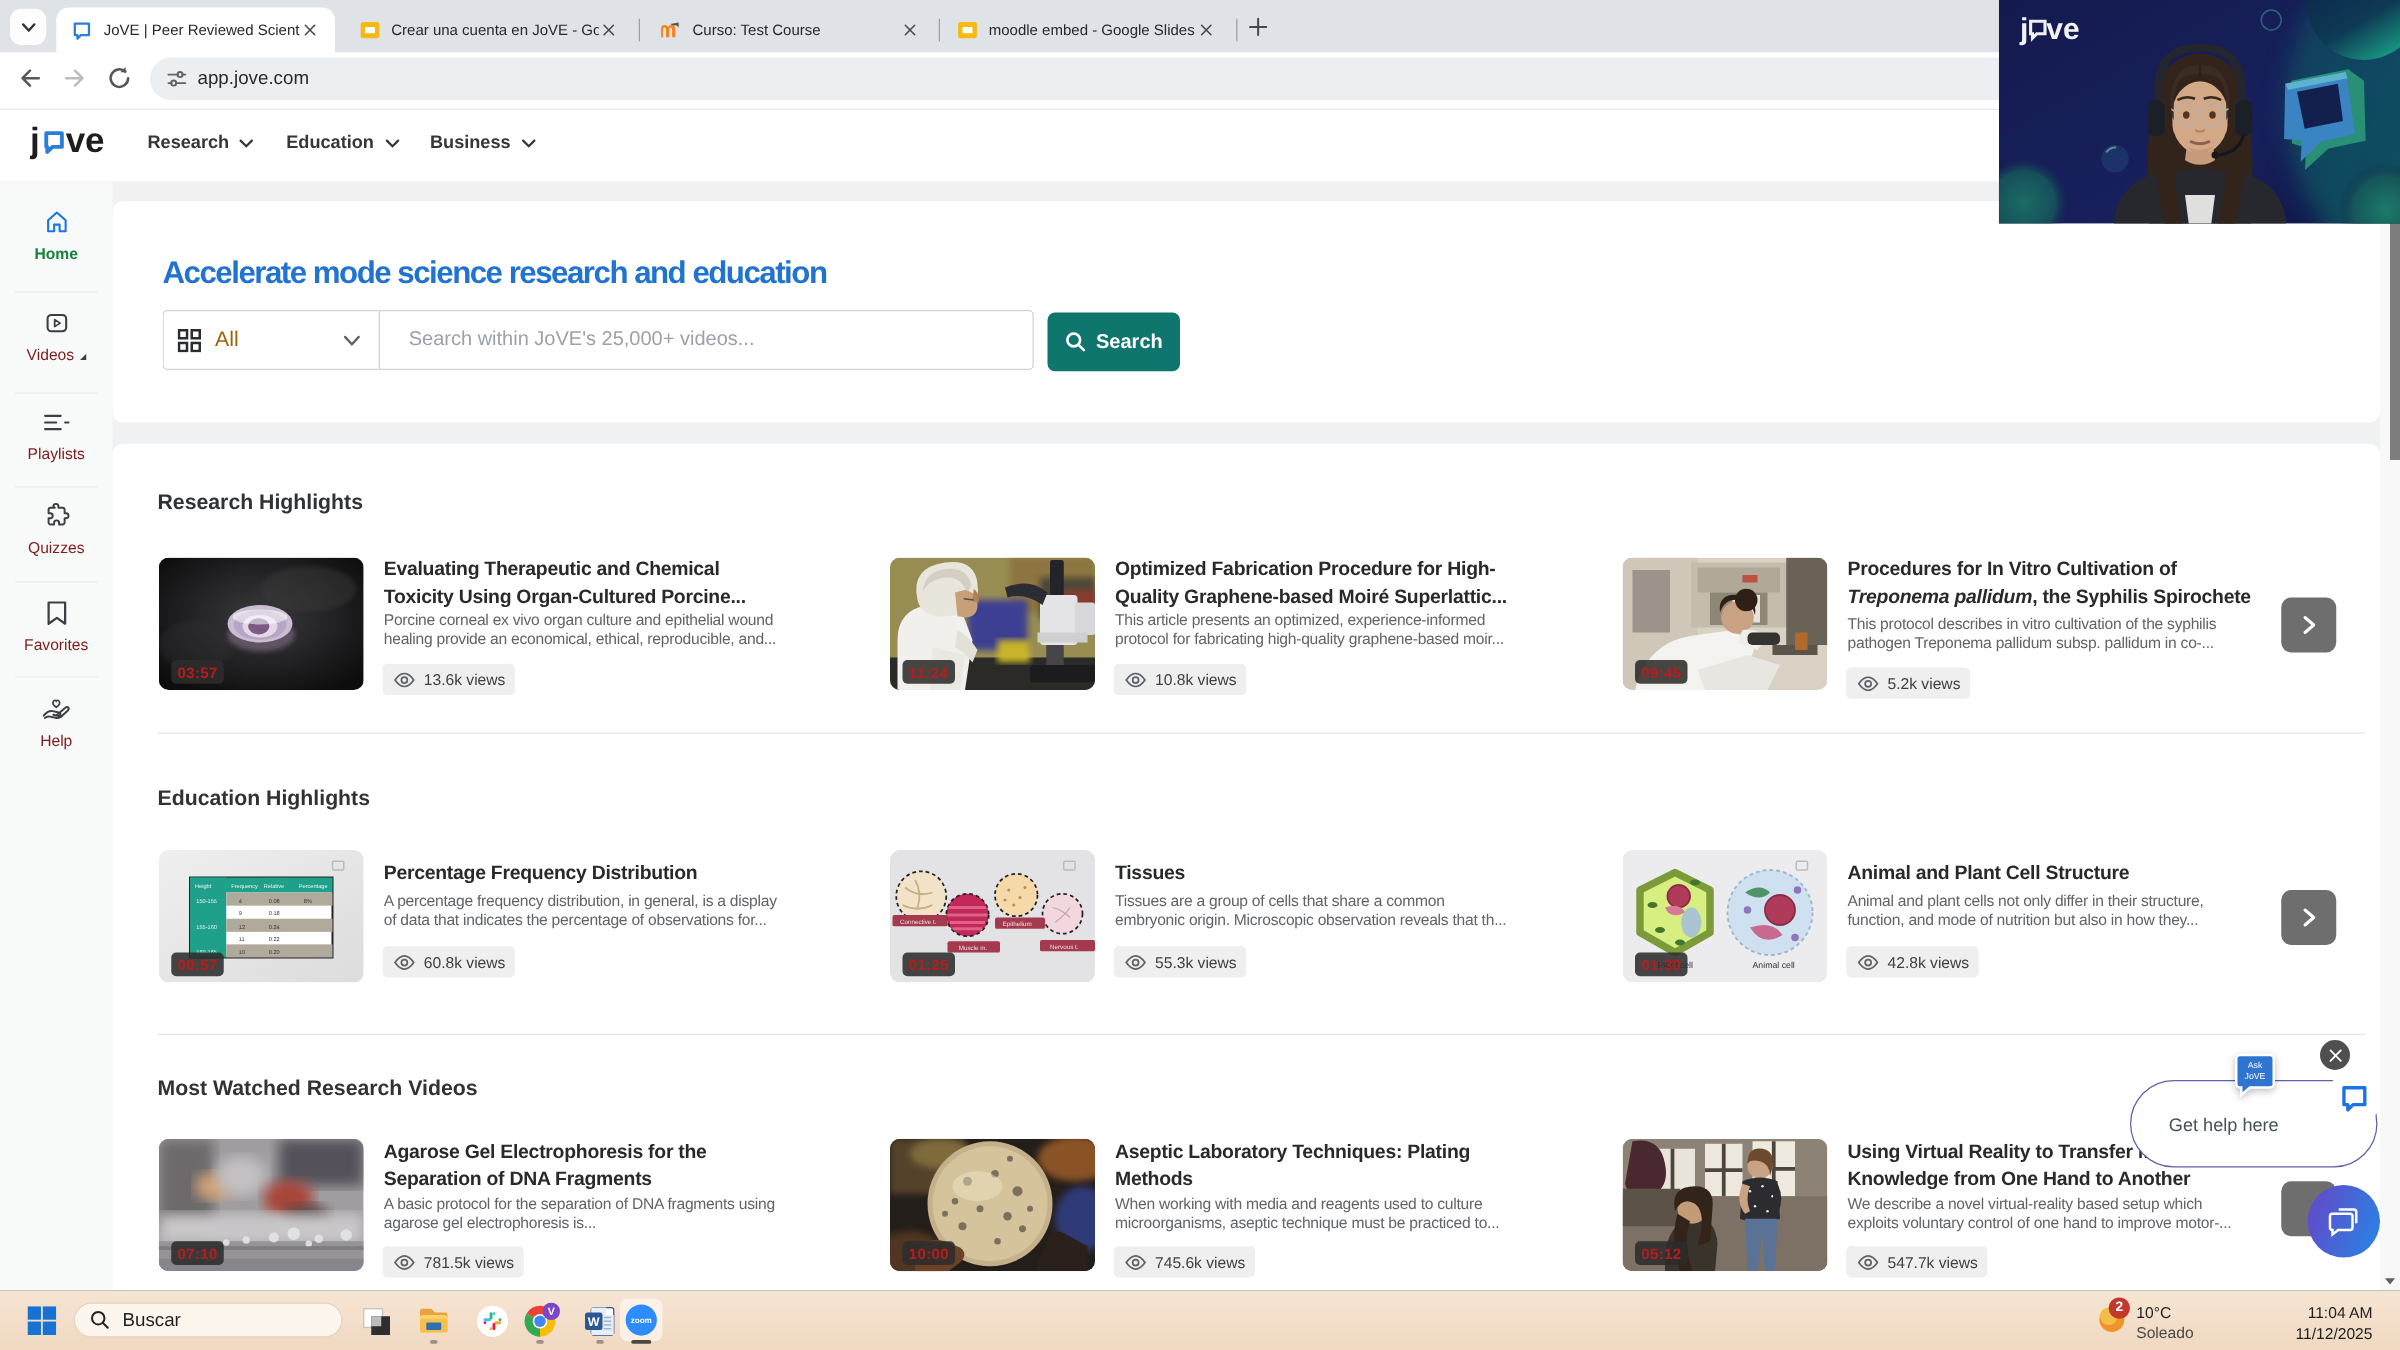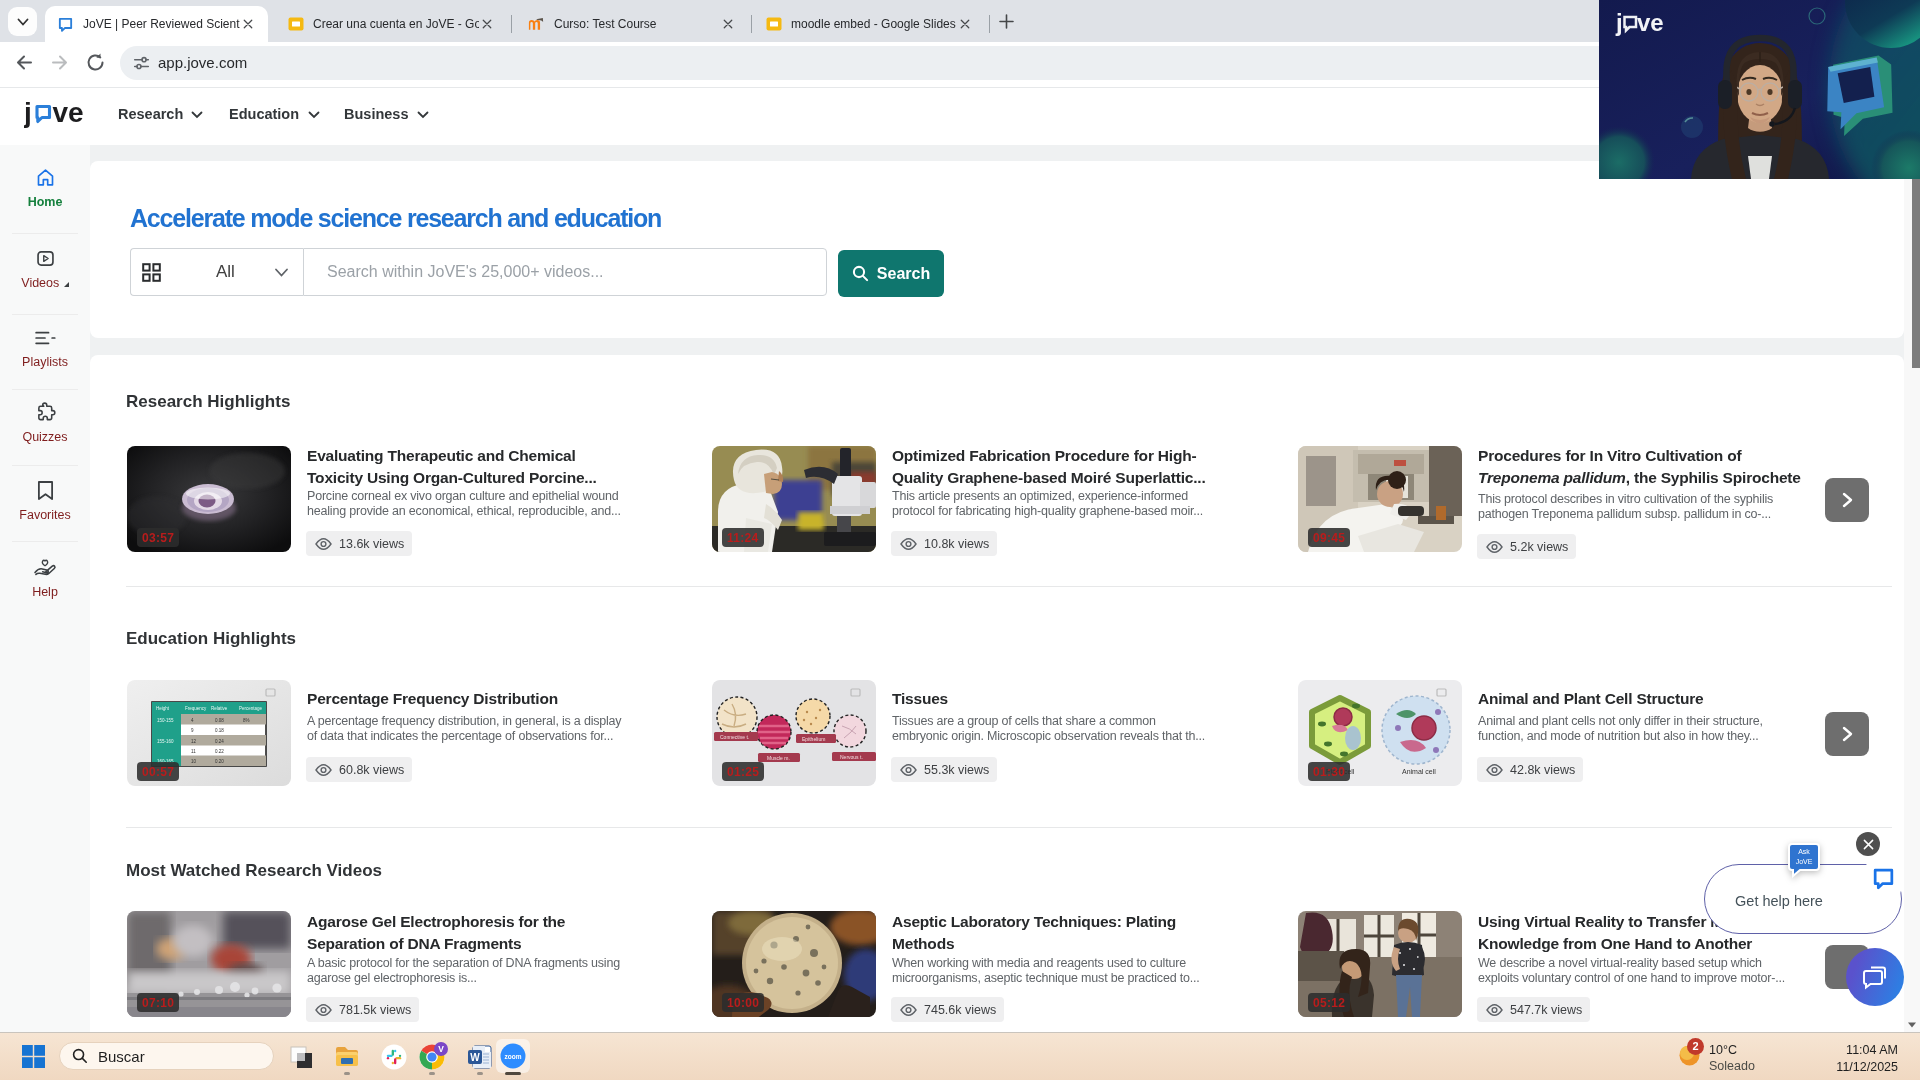--- a/index.html
+++ b/index.html
@@ -228,21 +228,21 @@
   <div class="h1">Accelerate mode science research and education</div>
   <div class="ddl"></div>
   <svg class="abs" style="left:142px; top:263px;" width="19" height="19" viewBox="0 0 19 19">
       <g fill="none" stroke="#2a2c2e" stroke-width="2">
         <rect x="1.2" y="1.2" width="6.4" height="6.4"></rect>
         <rect x="11.4" y="1.2" width="6.4" height="6.4"></rect>
         <rect x="1.2" y="11.4" width="6.4" height="6.4"></rect>
         <rect x="11.4" y="11.4" width="6.4" height="6.4"></rect>
       </g>
     </svg>
-  <div class="abs" style="left:172px; top:262px; font-size:17px; color:#404040;margin-left:44px;">All</div>
+  <div class="abs" style="left:172px; top:262px; font-size:17px; color:#a16207;">All</div>
   <svg class="abs" style="left:274px; top:267px;" width="15" height="11" viewBox="0 0 15 11">
       <path d="M2 2.5 L7.5 8.5 L13 2.5" stroke="#5f6368" stroke-width="1.8" fill="none" stroke-linecap="round"></path>
     </svg>
   <div class="sinput"></div>
   <div class="placeholder">Search within JoVE's 25,000+ videos...</div>
   <div class="sbtn"><svg width="17" height="17" viewBox="0 0 18 18">
         <circle cx="7.4" cy="7.4" r="5.4" fill="none" stroke="#fff" stroke-width="2.2"></circle>
         <path d="M11.5 11.5 L16 16" stroke="#fff" stroke-width="2.2" stroke-linecap="round"></path>
       </svg>Search</div>
 

